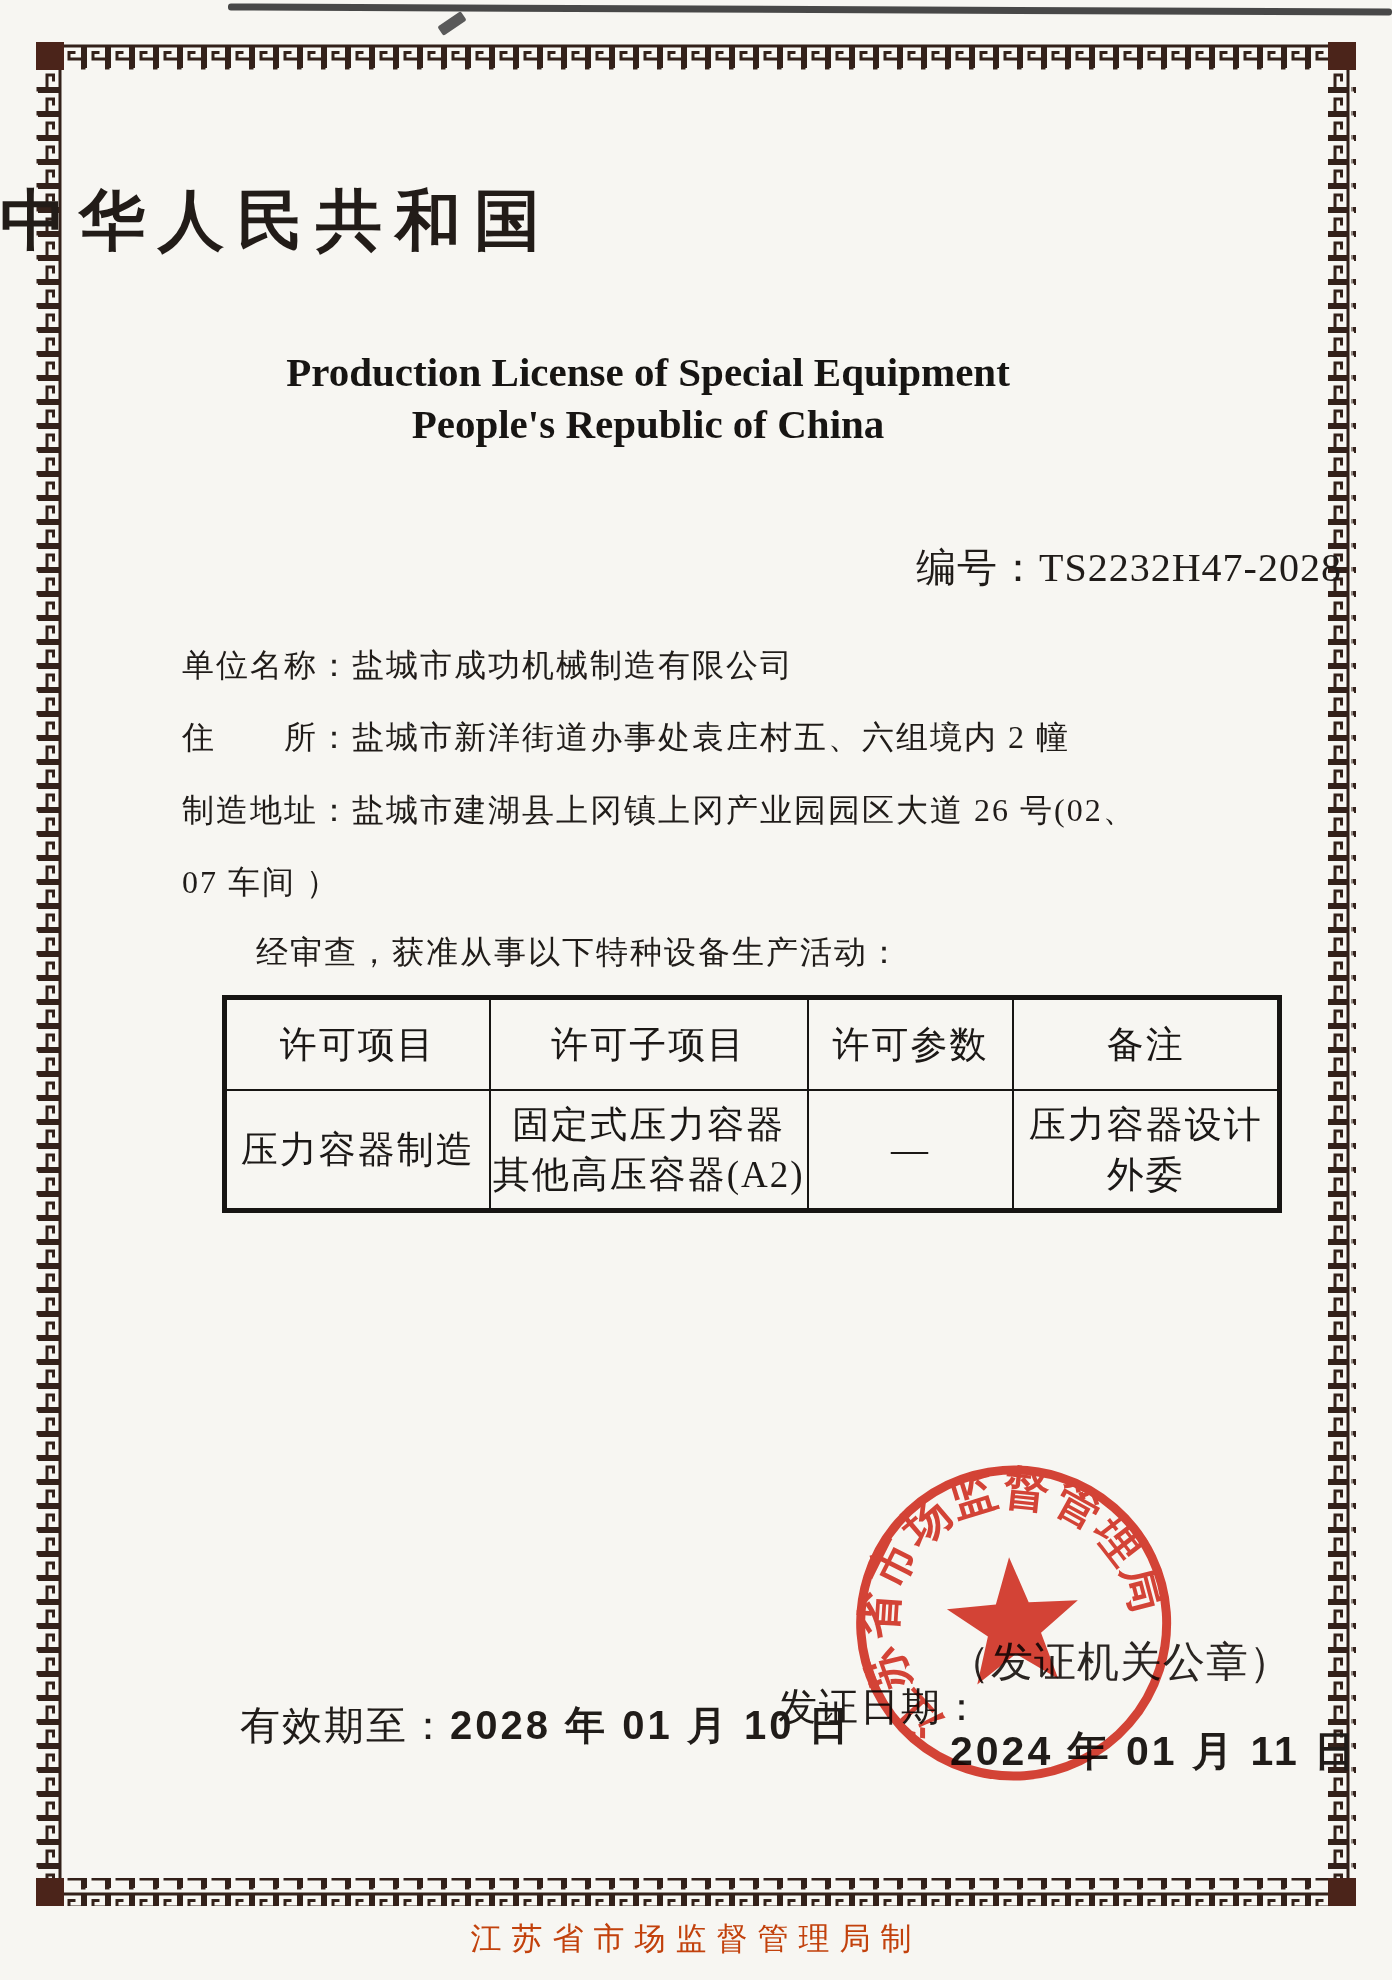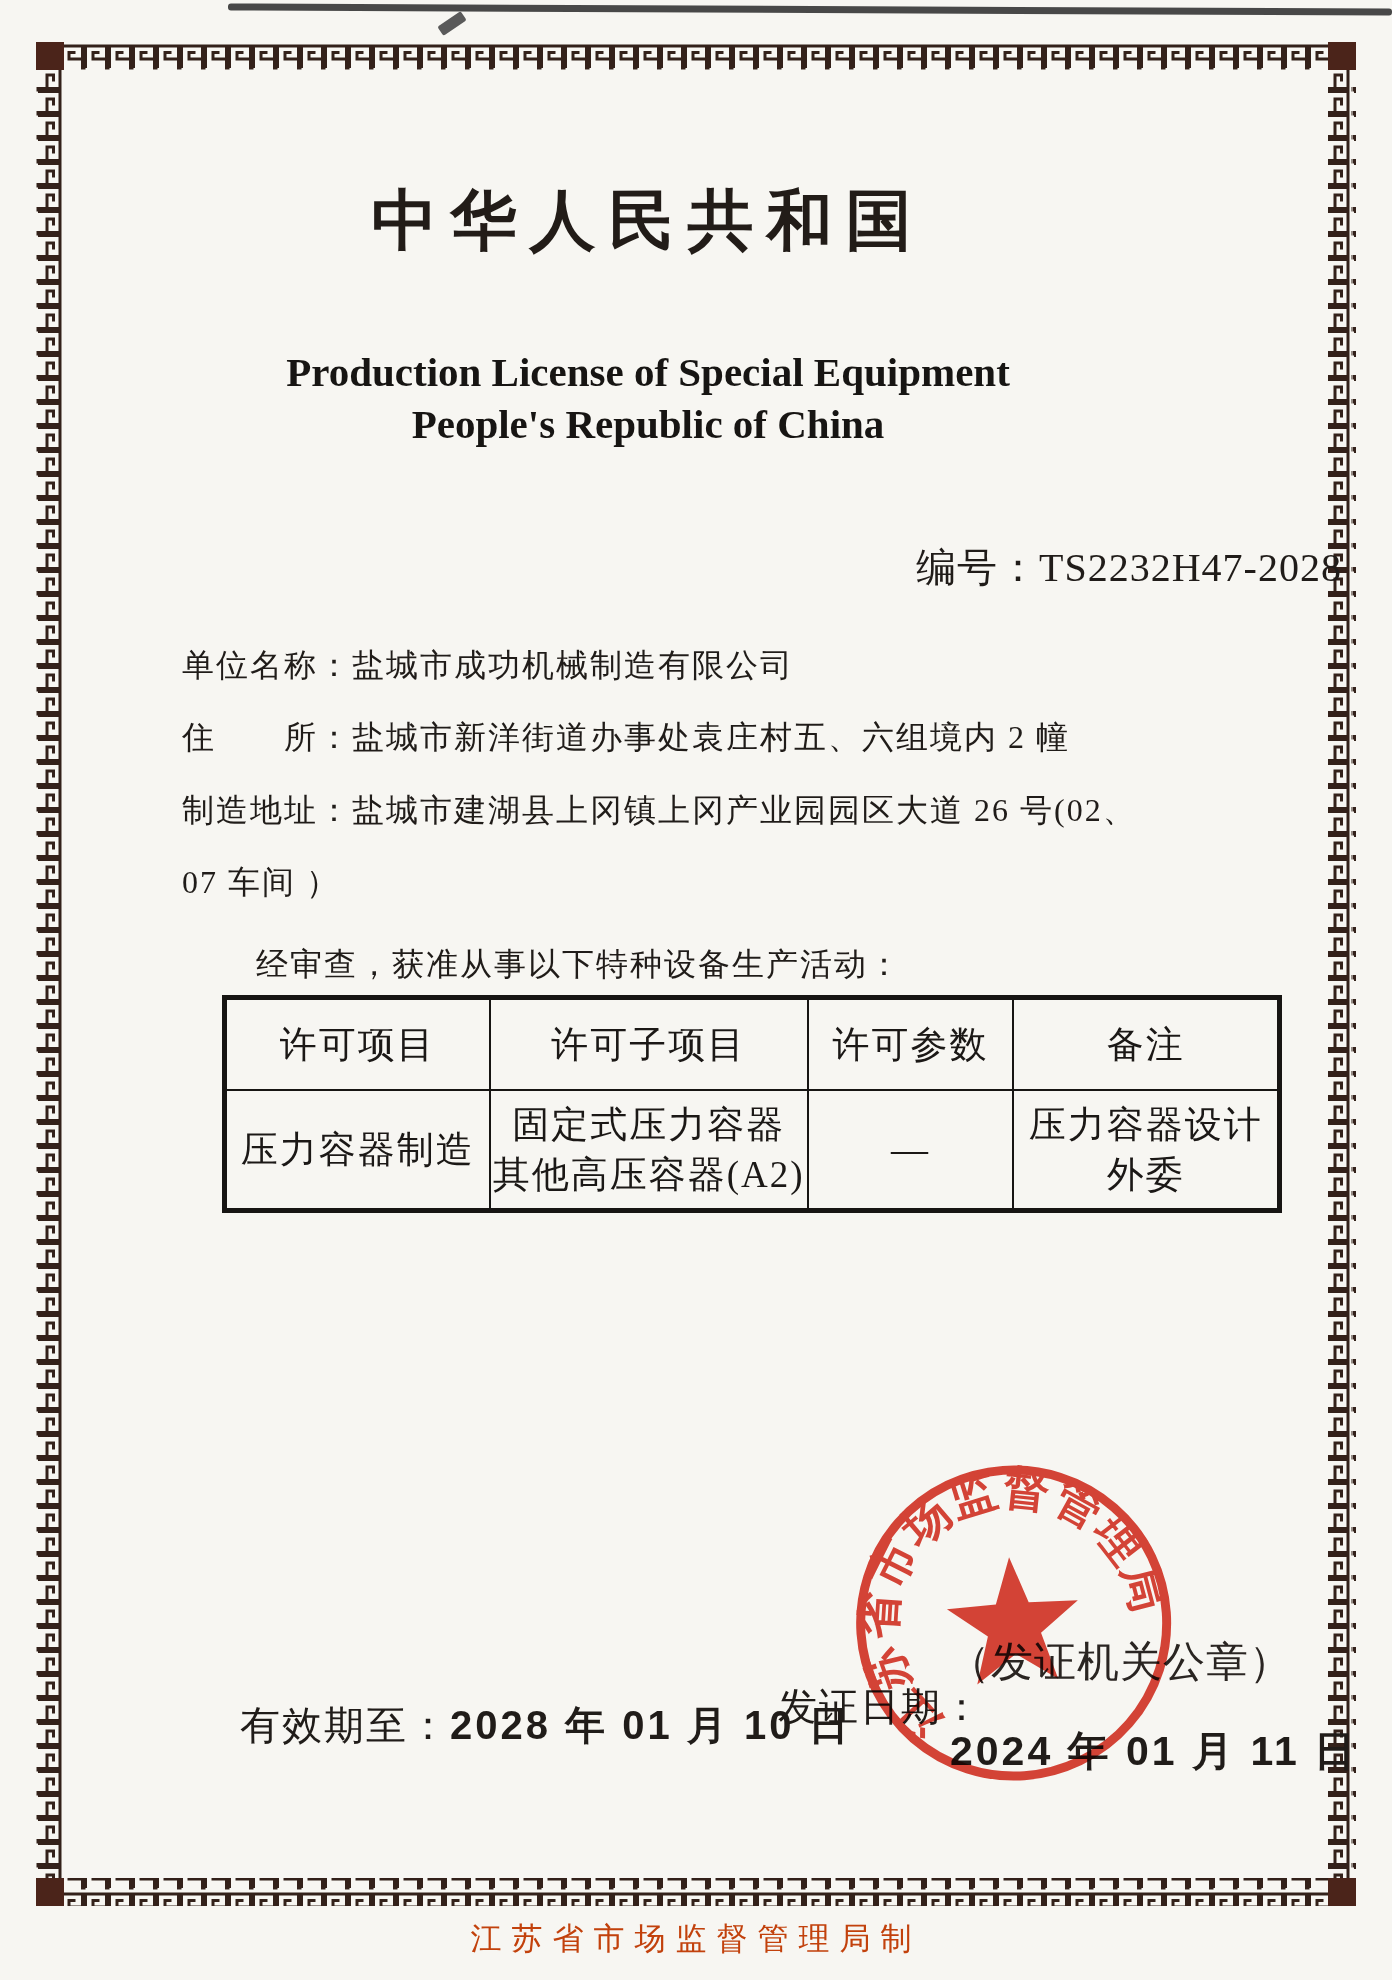--- a/index.html
+++ b/index.html
@@ -8,33 +8,33 @@
     width:1392px;height:1980px;
     background:#f7f6f2;
     overflow:hidden;
     font-family:"Liberation Serif", serif;
     color:#201c19;
   }
   
   .scan-line{position:absolute;left:228px;top:6px;width:1164px;height:7px;background:#484848;transform:rotate(.25deg);border-radius:3px;}
   .scan-tick{position:absolute;left:438px;top:18px;width:28px;height:11px;background:#5a5a5a;transform:rotate(-34deg);border-radius:2px;}
   .frame{position:absolute;left:36px;top:42px;}
-  .title-cn{position:absolute;width:1296px;text-align:center;font-weight:700;font-size:66px;letter-spacing:13px;color:#221c18;}
+  .title-cn{position:absolute;width:1296px;text-align:left;font-weight:700;font-size:66px;letter-spacing:13px;color:#221c18;}
   .t1{top:176px;}
   .t2{top:260px;}
   .title-en{position:absolute;width:1296px;text-align:center;font-weight:700;font-size:41px;color:#171513;}
   .e1{top:348px;}
   .e2{top:400px;}
   .license-no{position:absolute;left:878px;top:540px;font-size:40px;letter-spacing:1px;margin-left:38px;}
   .info-line{position:absolute;left:182px;font-size:32px;letter-spacing:2px;white-space:nowrap;}
   .i1{top:644px;}
   .i2{top:716px;}
   .i3{top:789px;}
   .i4{top:861px;}
-  .i5{top:931px;padding-left:74px;margin-top:12px;}
+  .i5{top:931px;padding-left:74px;}
   table.license{
     position:absolute;left:200px;top:996px;width:1058px;height:212px;
     border-collapse:collapse;table-layout:fixed;
     font-size:37px;color:#1b1816;margin-left:23px;
   }
   table.license td,table.license th{
     border:2px solid #171513;text-align:center;vertical-align:middle;
     font-weight:400;padding:0;line-height:1.35;letter-spacing:2px;
   }
   table.license{border:4px solid #171513;outline:1px solid #171513;}

